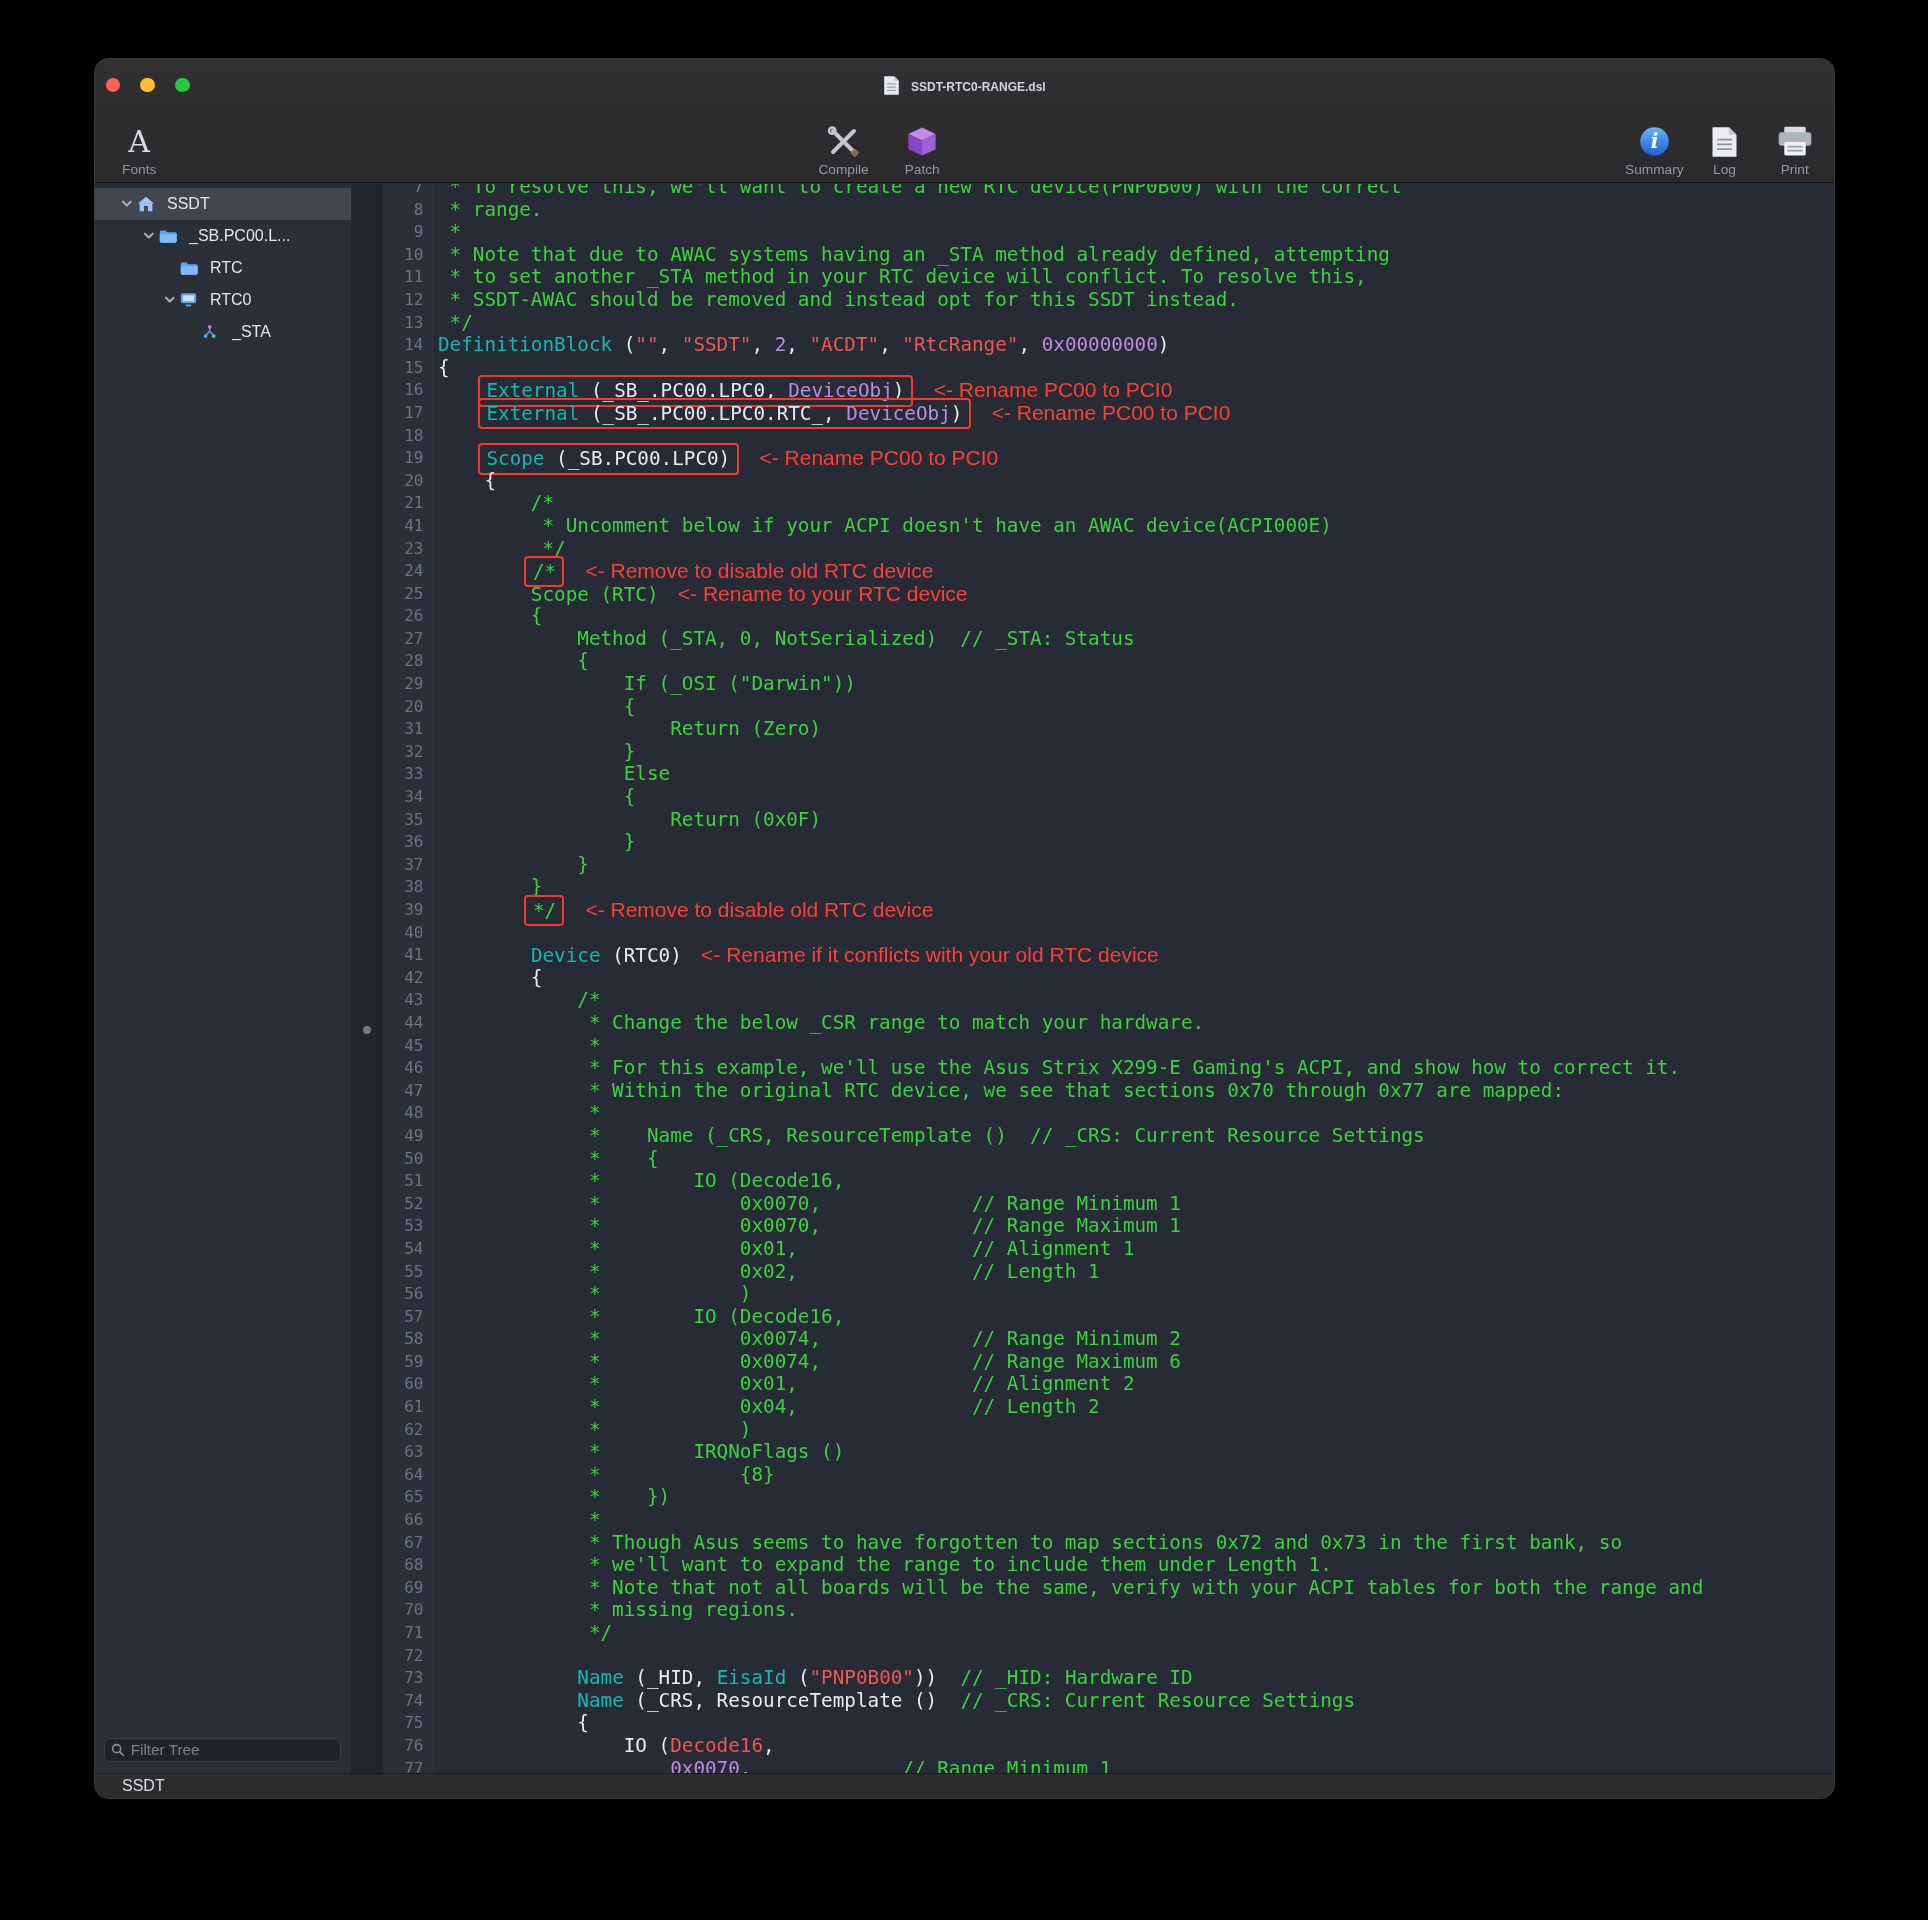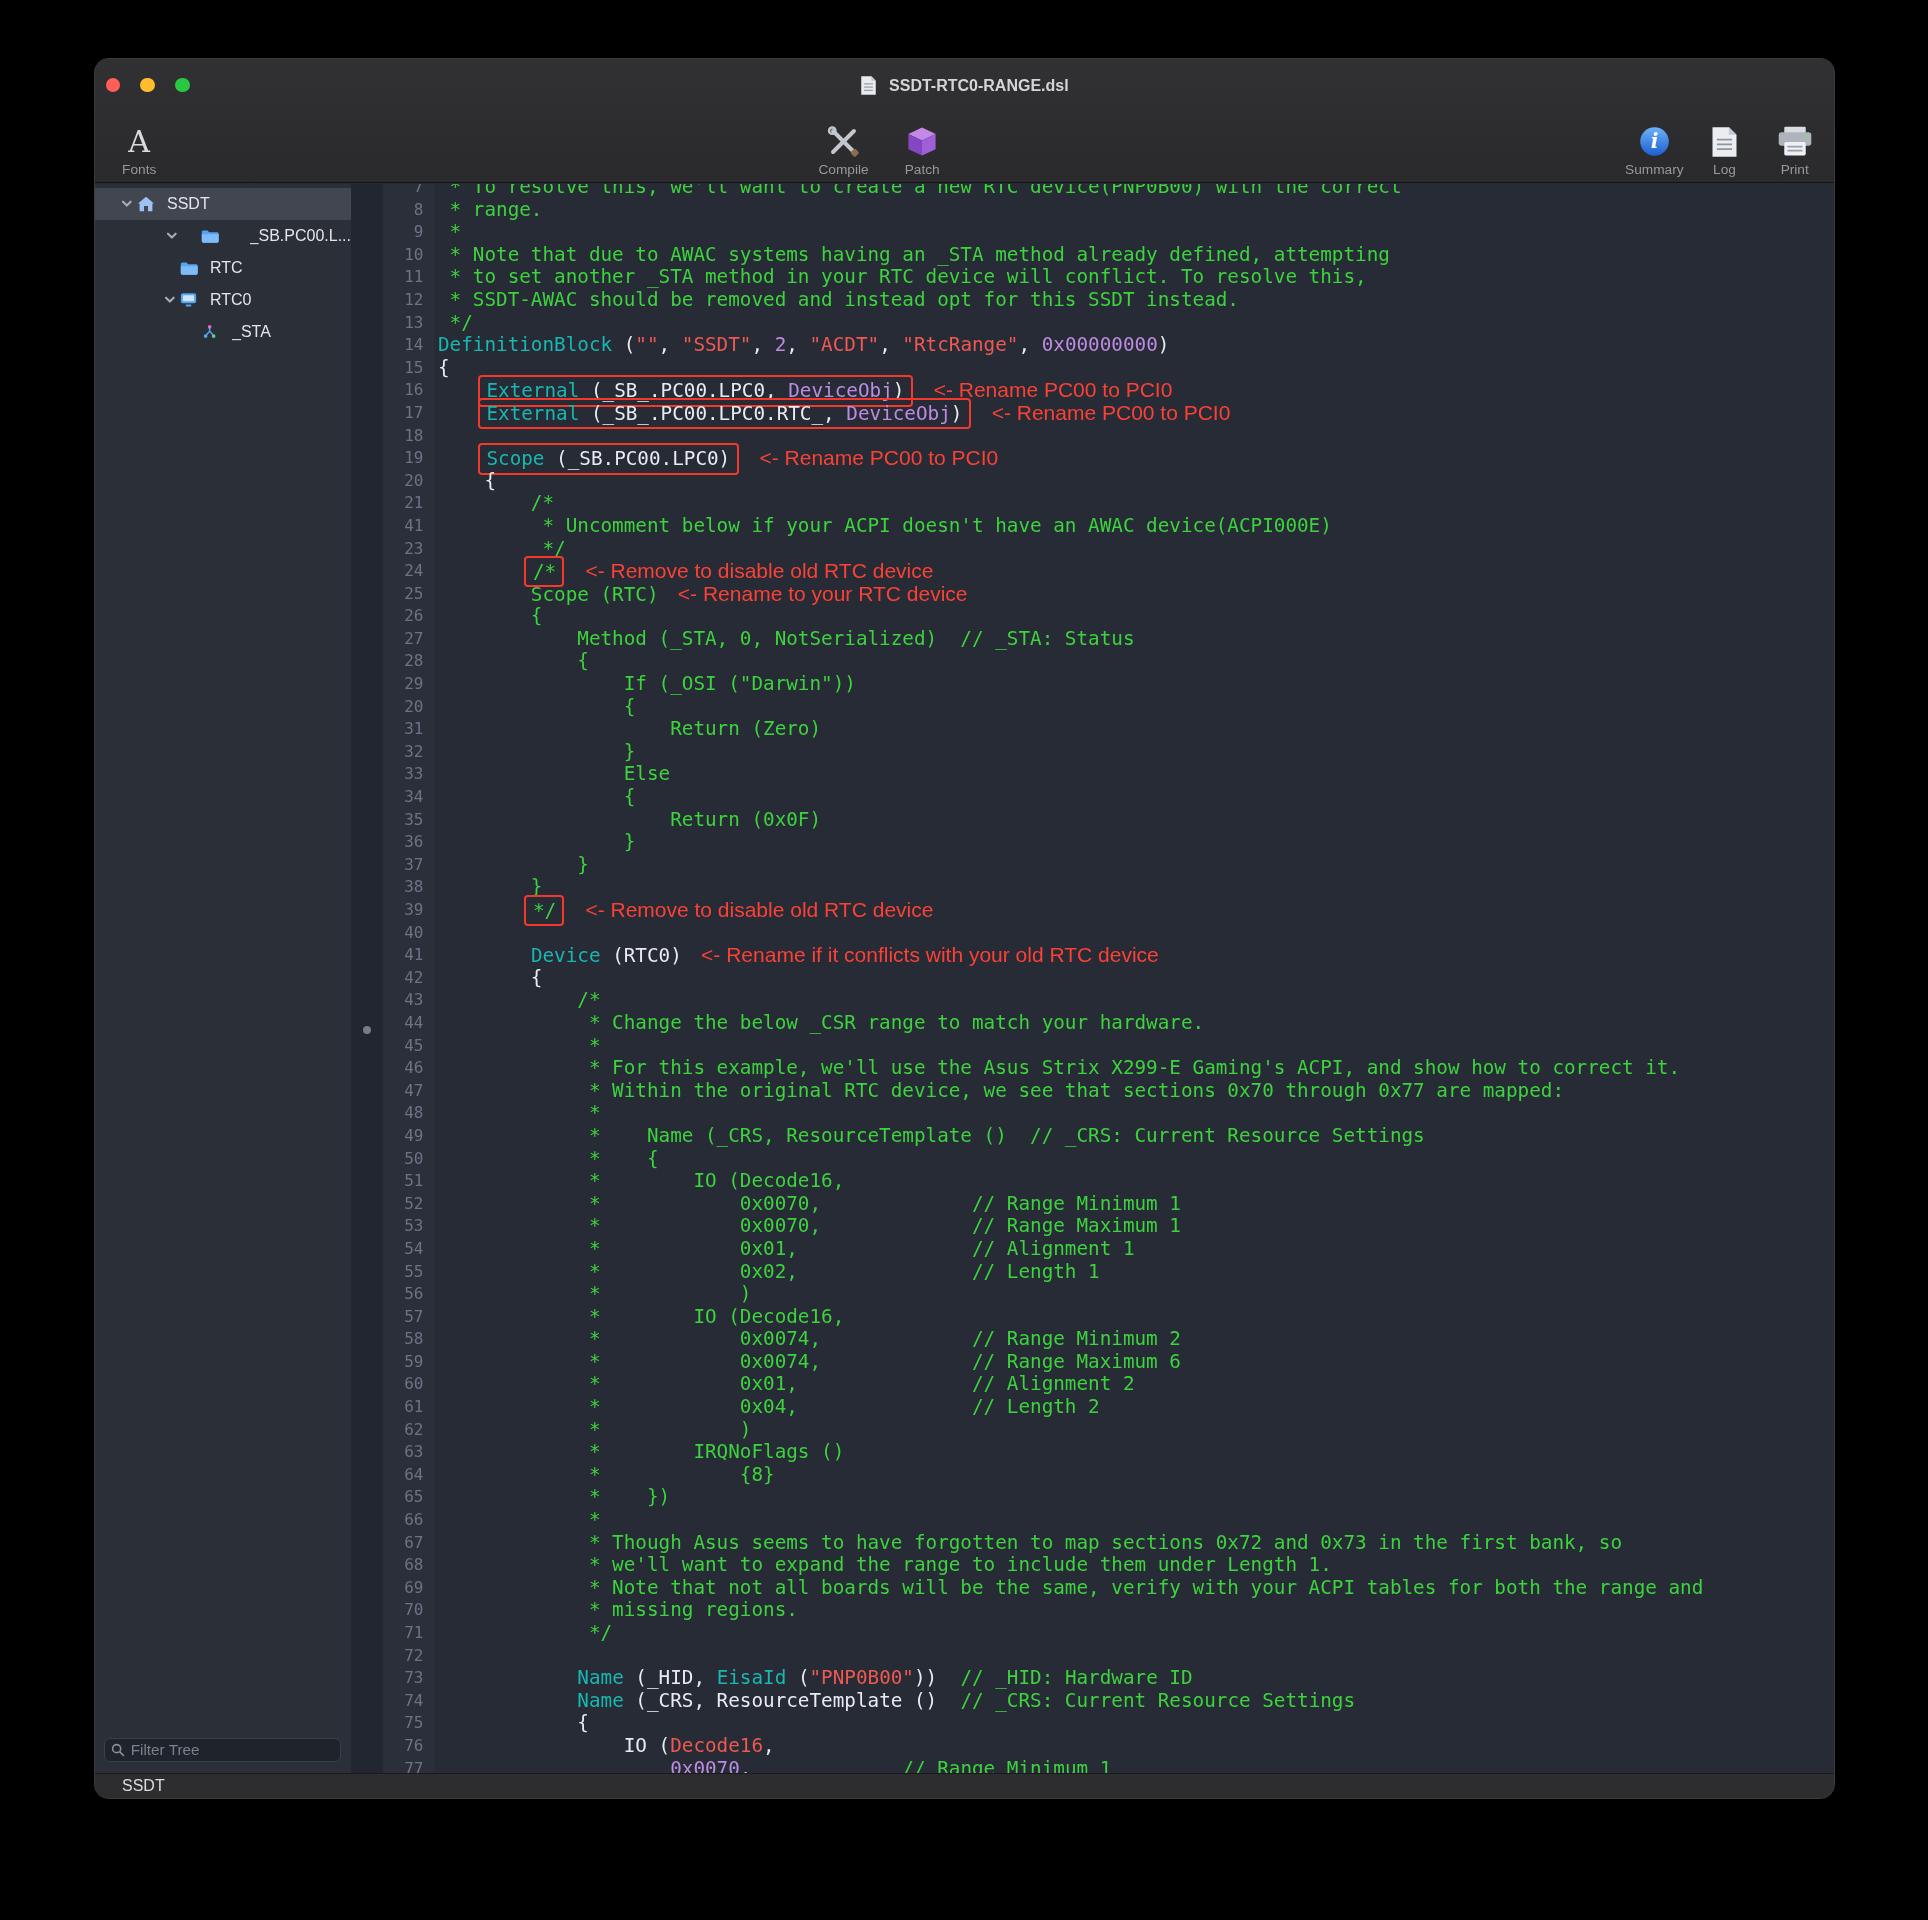--- a/index.html
+++ b/index.html
@@ -6,21 +6,21 @@
   html,body{width:1928px;height:1920px;background:#000;font-family:"Liberation Sans",sans-serif;}
   body{position:relative;overflow:hidden;}
 
   #window{position:absolute;left:94px;top:58px;width:1741px;height:1741px;background:#262b35;
     border-radius:14.5px;overflow:hidden;border:0.8px solid #3a3b3e;box-shadow:0 32px 113px rgba(0,0,0,.8);}
 
   
   #header{position:absolute;left:0;top:0;right:0;height:124px;
     background:linear-gradient(#313134,#2a2a2d);border-bottom:0.8px solid #141416;z-index:5;}
   .tl{position:absolute;top:18.5px;width:14.5px;height:14.5px;border-radius:50%;}
-  #titlebar-title{position:absolute;top:16px;left:0;right:0;text-align:center;font-size:16px;
+  #titlebar-title{position:absolute;top:16px;left:0;right:0;text-align:center;font-size:12px;
     font-weight:700;color:#d4d5d9;}
   #titlebar-title .doc-ico{display:inline-block;vertical-align:-4.8px;margin-right:7.3px;}
   .tb-group{position:absolute;top:64px;display:flex;gap:9.7px;}
   #tb-left{left:9.7px;}
   #tb-center{left:714px;}
   #tb-right{right:4.8px;}
   .tb-item{display:flex;flex-direction:column;align-items:center;min-width:69px;}
   .tb-item.narrow{min-width:52px;}
   .tb-icon{height:37px;display:flex;align-items:center;justify-content:center;}
   .tb-label{font-size:13.7px;color:#96989e;margin-top:1.6px;white-space:nowrap;}
@@ -177,21 +177,21 @@
               <path d="M3.5 5.5 8 10 12.5 5.5" fill="none" stroke="#a9aeb7" stroke-width="2.4" stroke-linecap="round" stroke-linejoin="round"></path>
             </svg>
           </span>
           <span class="tree-ico">
             <svg width="18" height="16" viewBox="0 0 22 20">
               <path d="M11 1 21 9.5 19 9.5 19 19 13.5 19 13.5 12.5 8.5 12.5 8.5 19 3 19 3 9.5 1 9.5 Z" fill="#9ec2f0"></path>
             </svg>
           </span>
           <span class="tree-label">SSDT</span>
         </div>
-        <div class="tree-row" style="padding-left: 66px; justify-content: space-between;">
+        <div class="tree-row" style="padding-left: 43px;">
           <span class="chev">
             <svg width="13.7" height="13.7" viewBox="0 0 16 16">
               <path d="M3.5 5.5 8 10 12.5 5.5" fill="none" stroke="#a9aeb7" stroke-width="2.4" stroke-linecap="round" stroke-linejoin="round"></path>
             </svg>
           </span>
           <span class="tree-ico">
             <svg width="18.5" height="14.5" viewBox="0 0 23 18">
               <path d="M1 4 C1 2.9 1.9 2 3 2 L8.2 2 10 4 20 4 C21.1 4 22 4.9 22 6 L22 15 C22 16.1 21.1 17 20 17 L3 17 C1.9 17 1 16.1 1 15 Z" fill="#55a4f3"></path>
               <path d="M1 6.5 L22 6.5 L22 15 C22 16.1 21.1 17 20 17 L3 17 C1.9 17 1 16.1 1 15 Z" fill="#7dbcf8"></path>
             </svg>

